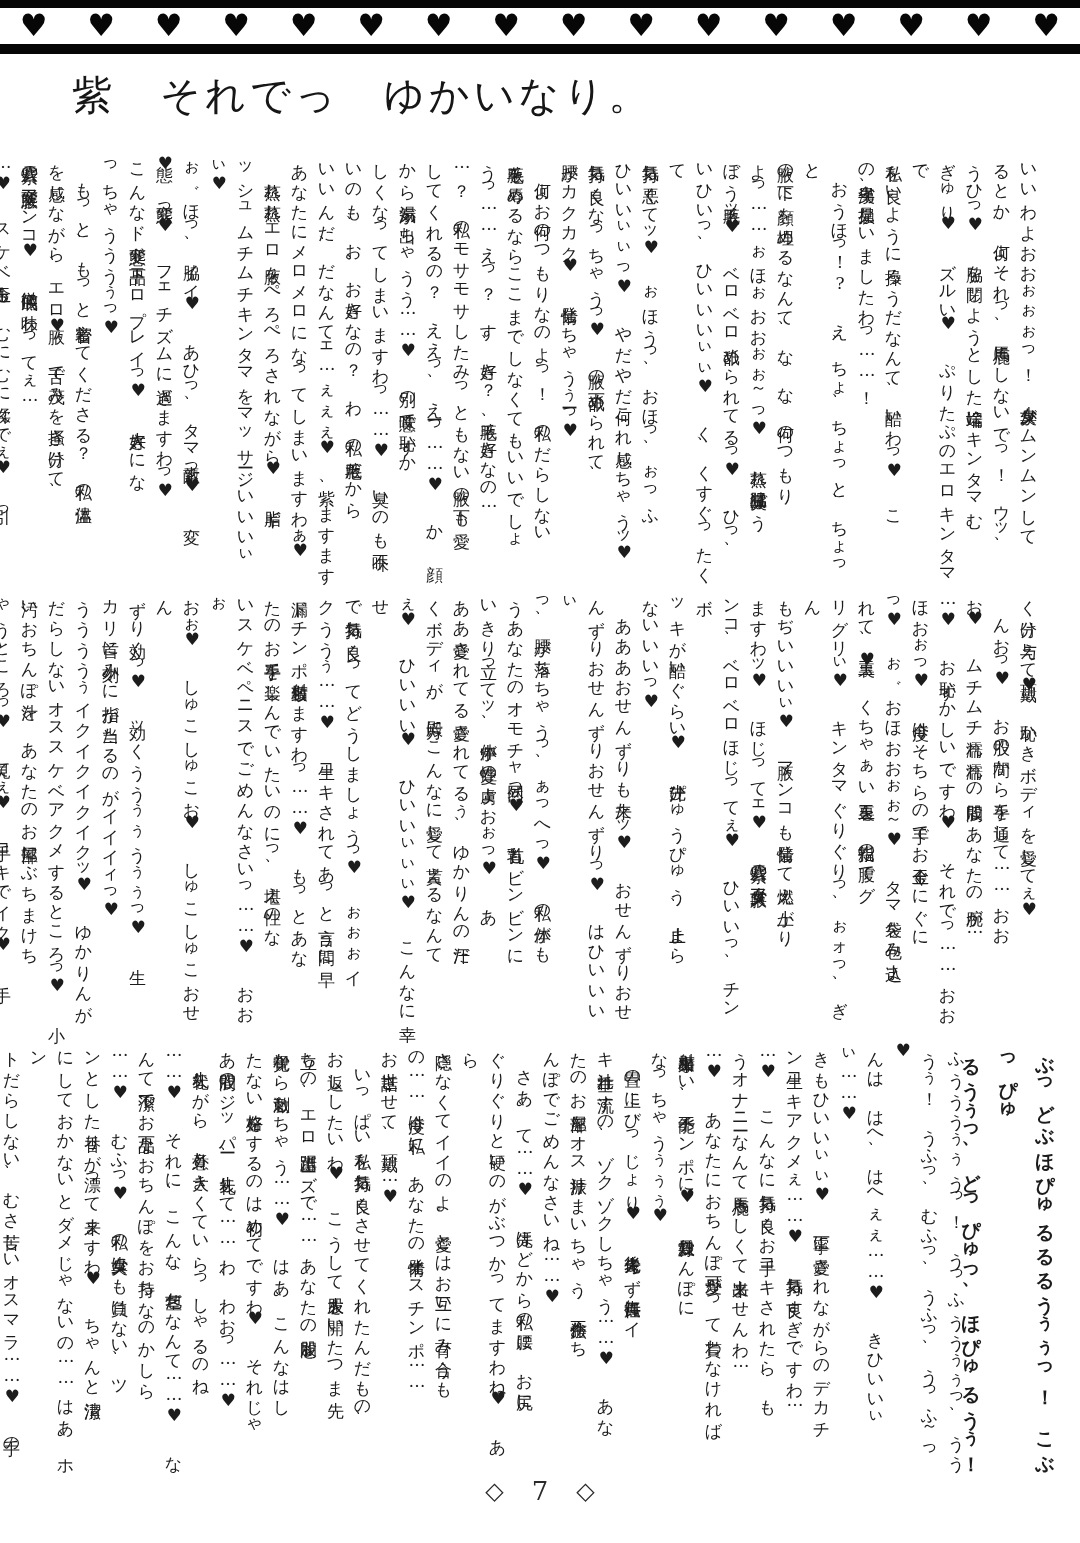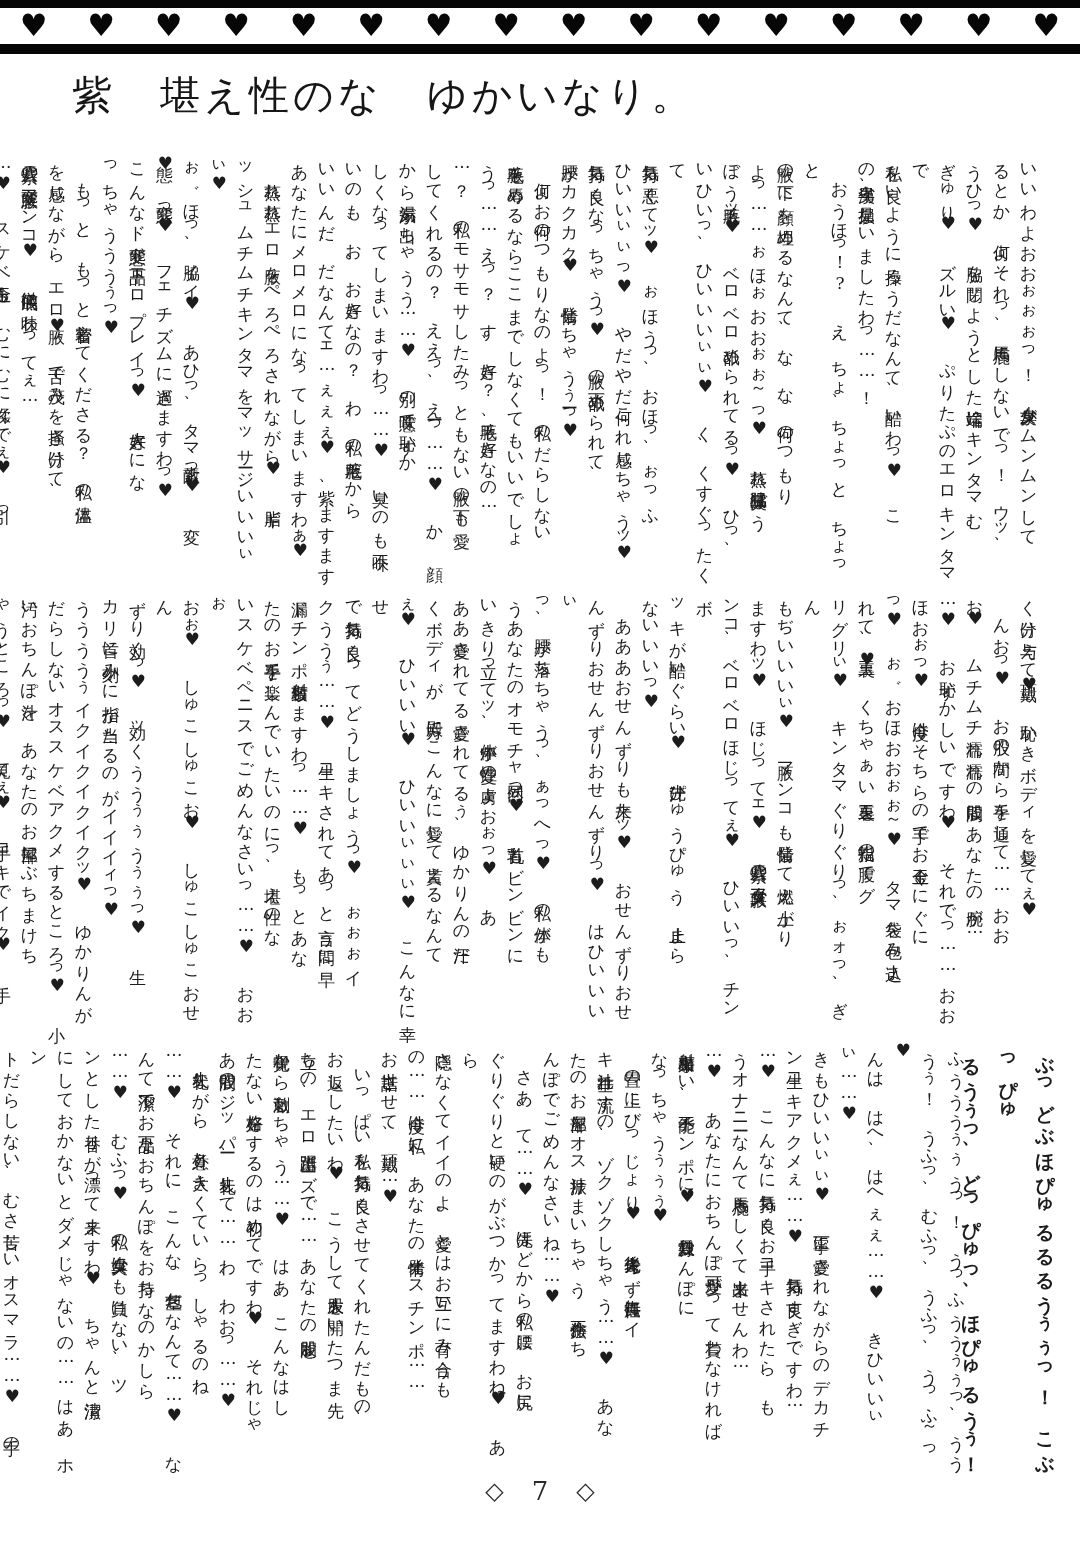--- a/index.html
+++ b/index.html
@@ -68,21 +68,21 @@
     <span>♥</span>
     <span>♥</span>
     <span>♥</span>
     <span>♥</span>
     <span>♥</span>
     <span>♥</span>
     <span>♥</span>
   </div>
 <div class="topbar2"></div>
 
-<h1 class="page-title">紫　堪え性のな　ゆかいなり。</h1>
+<h1 class="page-title">紫　それでっ　ゆかいなり。</h1>
 
 <div class="band band1">いいわよおおぉぉぉっ！　少女臭がムンムンして
 るとか、何よそれっ、馬鹿にしないでっ！　ウッ、
 うひっ♥　脇を閉じようとした途端にキンタマむ
 ぎゅり♥　ズルい♥　ぷりたぷのエロキンタマで
 私を良いように操ろうだなんて、酷いわっ♥　こ
 の卑劣漢、見損ないましたわっ……！
 　おうほっ!?　え、ちょ、ちょっと、ちょっと、
 腋の下に顔を埋めるなんて、な、な、何のつもり
 よっ……ぉほぉおおぉぉ～っ♥　蒸れ脇猛臭ぼう

